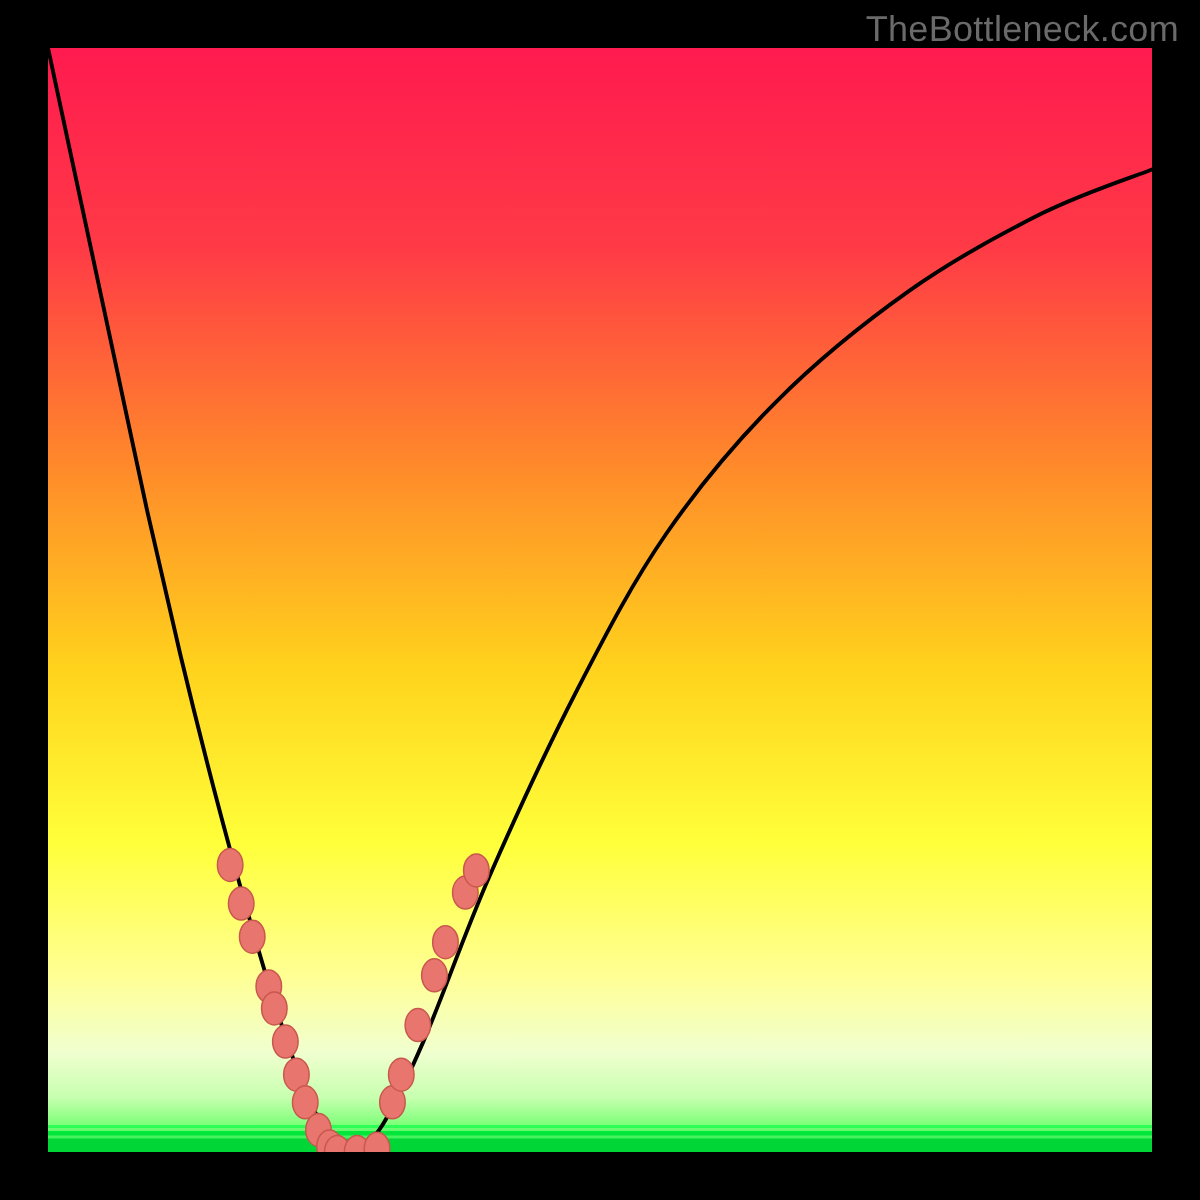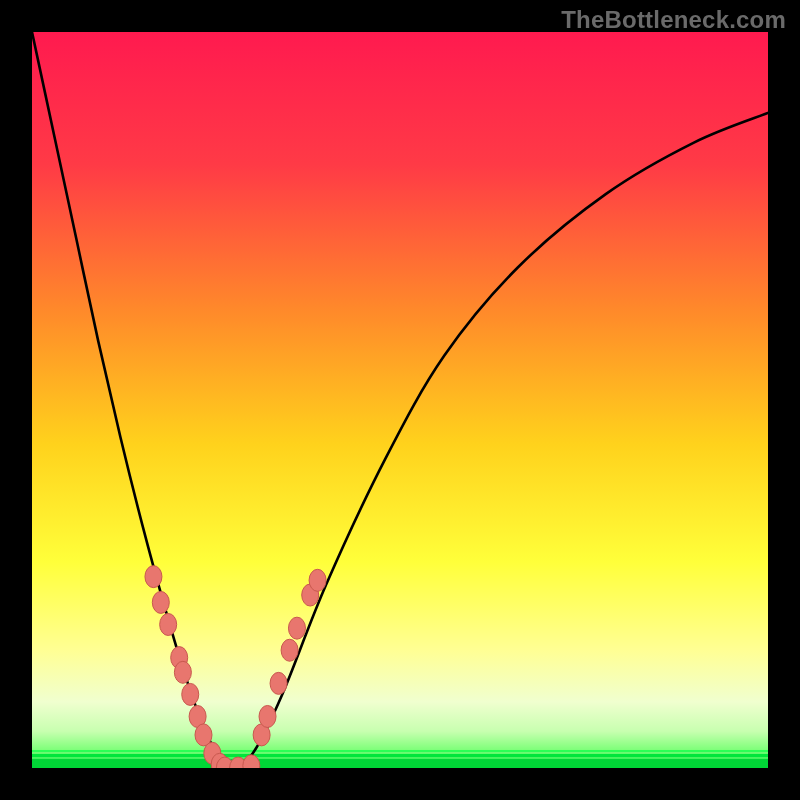--- a/index.html
+++ b/index.html
@@ -22,21 +22,21 @@
     left: 32px;
     top: 32px;
     width: 736px;
     height: 736px;
   }
   .watermark {
     position: absolute;
     top: 6px;
     right: 14px;
     font-size: 24px;
-    font-weight: 700;
+    font-weight: 400;
     color: #6a6a6a;
     letter-spacing: 0.2px;
   }
   svg {
     position: absolute;
     left: 0;
     top: 0;
   }
 </style>
 </head>

